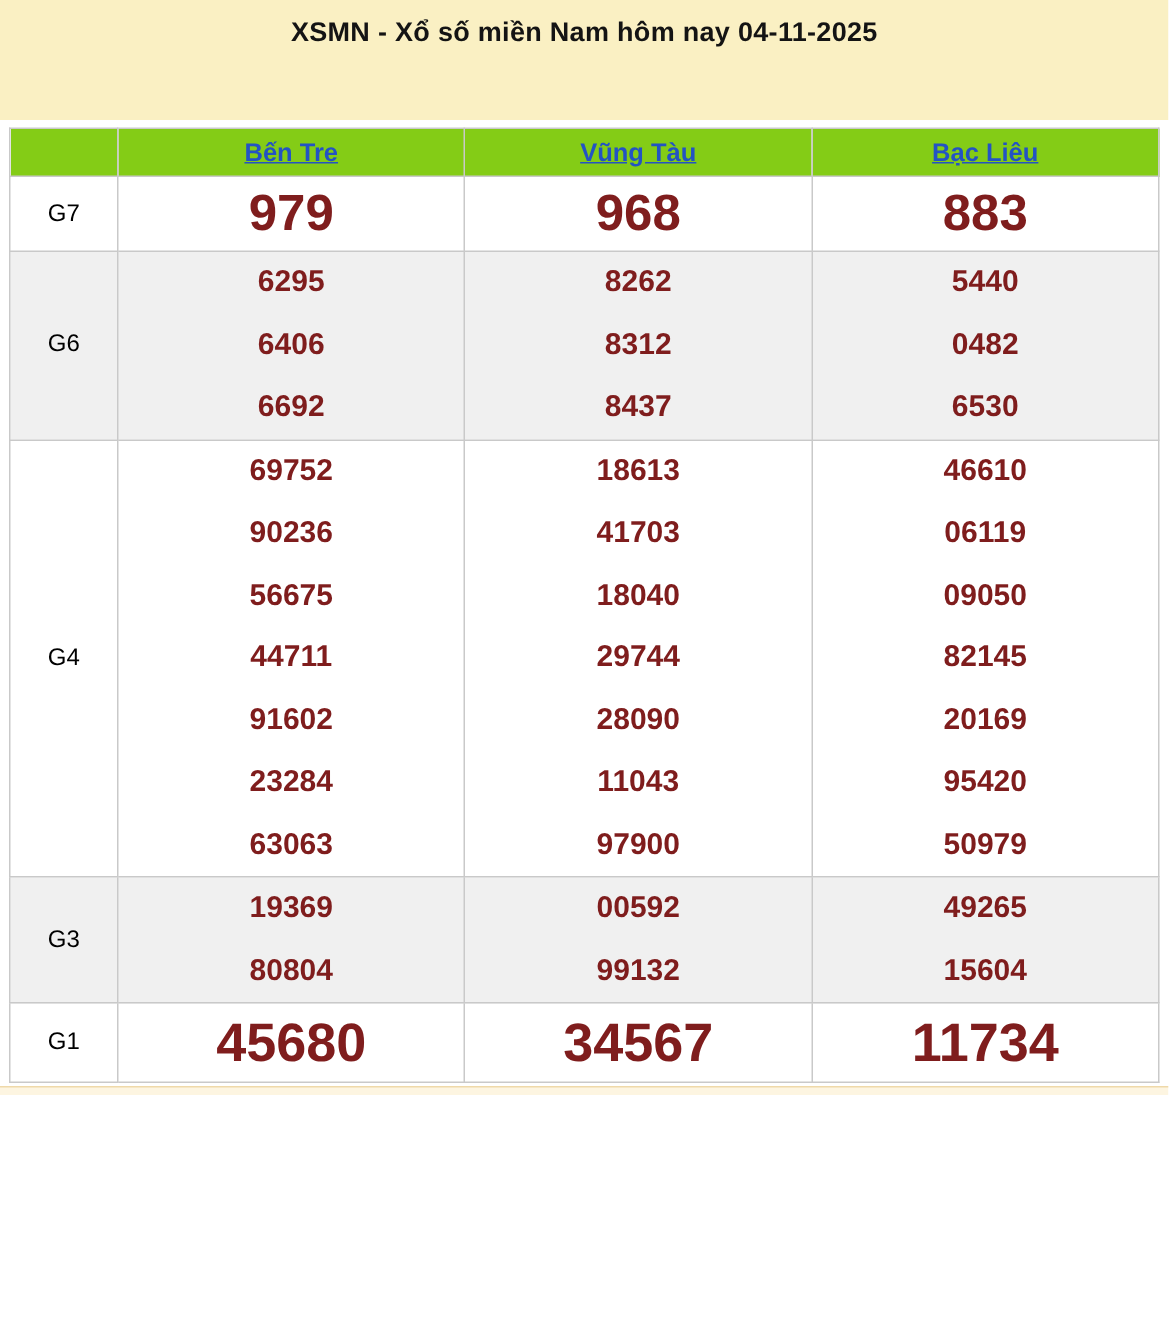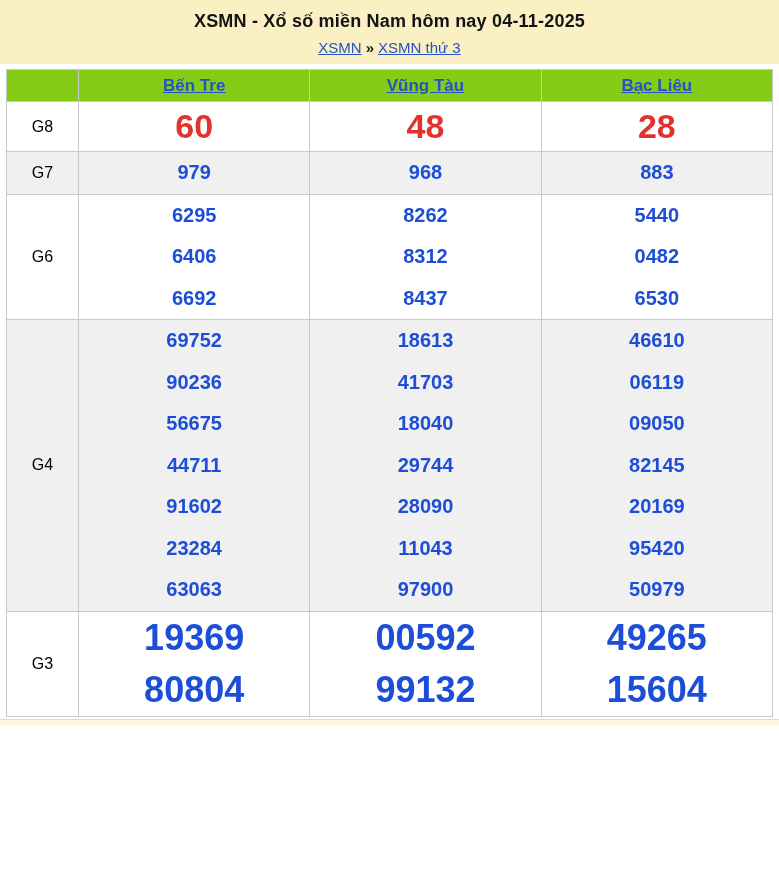--- a/index.html
+++ b/index.html
@@ -12,21 +12,21 @@
     --strip_bg:#FDF5E1;
     --strip_border:#EFD9A9;
   }
   *{box-sizing:border-box;}
   html,body{margin:0;padding:0;}
   body{
     width:779px;height:884px;overflow:hidden;background:#fff;
     font-family:"Liberation Sans","DejaVu Sans",sans-serif;
   }
   .banner{
-    height:64px;background:var(--banner_bg);text-align:center;
+    height:80px;background:var(--banner_bg);text-align:center;
     padding-top:11px;
   }
   .title{
     margin:0;font-size:18px;font-weight:bold;color:#141414;letter-spacing:0.2px;
   }
   .breadcrumb{margin-top:7px;font-size:15px;}
   .breadcrumb a{color:var(--link_blue);text-decoration:underline;}
   .breadcrumb .sep{color:#222;margin:0 4px;font-weight:bold;}
 
   table.results{
@@ -34,71 +34,56 @@
   }
   table.results col.c-label{width:72px;}
   table.results th,table.results td{
     border:1px solid var(--border);padding:0;text-align:center;vertical-align:middle;
     background-clip:padding-box;
   }
   thead th{height:32px;background:#84cc16;font-size:17px;}
   thead th a{color:var(--link_blue);font-weight:bold;text-decoration:underline;}
   td.label{font-size:16px;font-weight:400;color:#000;}
   .num{
-    font-size:20px;font-weight:bold;color:#1d4ed8;line-height:41.5px;
+    font-size:20px;font-weight:bold;color:#7f1d1d;line-height:41.5px;
     white-space:nowrap;
   }
   tbody tr:nth-child(even){background:var(--row_alt_bg);}
   tr.em .num{color:var(--accent_red);}
   tbody tr:first-child .num{font-size:34px;line-height:49px;}
   tbody tr:last-child .num{font-size:36px;line-height:52px;}
 
   .loto-strip{
     position:relative;height:6px;margin-top:2px;background:var(--strip_bg);
     border-top:1px solid var(--strip_border);overflow:hidden;
   }
 </style>
 </head>
 <body>
 
 <div class="banner">
   <h1 class="title">XSMN - Xổ số miền Nam hôm nay 04-11-2025</h1>
-  <div class="breadcrumb">
-    <a href="#">XSMN</a><span class="sep">»</span><a href="#">XSMN thứ 3</a>
-  </div>
 </div>
 
 <table class="results">
   <colgroup>
     <col class="c-label">
       <col>
       <col>
       <col>
   </colgroup>
   <thead>
     <tr id="head-row">
         <th></th>
         <th><a href="#">Bến Tre</a></th>
         <th><a href="#">Vũng Tàu</a></th>
         <th><a href="#">Bạc Liêu</a></th>
       </tr>
   </thead>
   <tbody id="body-rows">
-      <tr class="em">
-        <td class="label">G8</td>
-        <td>
-          <div class="num">60</div>
-        </td>
-        <td>
-          <div class="num">48</div>
-        </td>
-        <td>
-          <div class="num">28</div>
-        </td>
-      </tr>
       <tr>
         <td class="label">G7</td>
         <td>
           <div class="num">979</div>
         </td>
         <td>
           <div class="num">968</div>
         </td>
         <td>
           <div class="num">883</div>
@@ -160,16 +145,28 @@
         </td>
         <td>
           <div class="num">00592</div>
           <div class="num">99132</div>
         </td>
         <td>
           <div class="num">49265</div>
           <div class="num">15604</div>
         </td>
       </tr>
+      <tr>
+        <td class="label">G1</td>
+        <td>
+          <div class="num">45680</div>
+        </td>
+        <td>
+          <div class="num">34567</div>
+        </td>
+        <td>
+          <div class="num">11734</div>
+        </td>
+      </tr>
     </tbody>
 </table>
 
 <div class="loto-strip" id="loto-strip"></div>
 
 </body></html>

